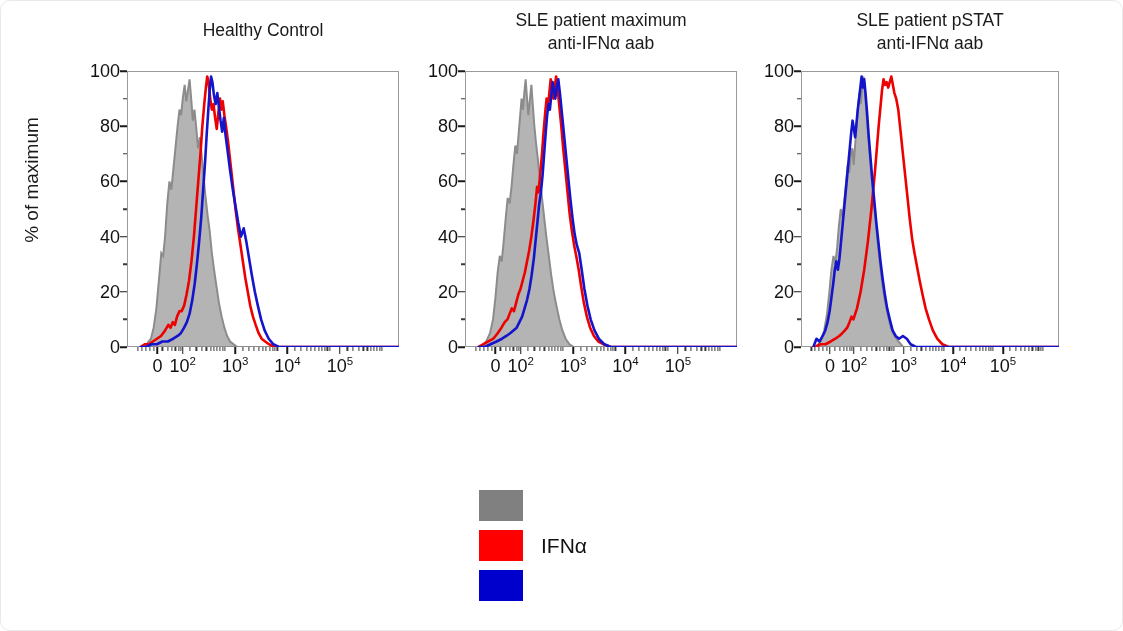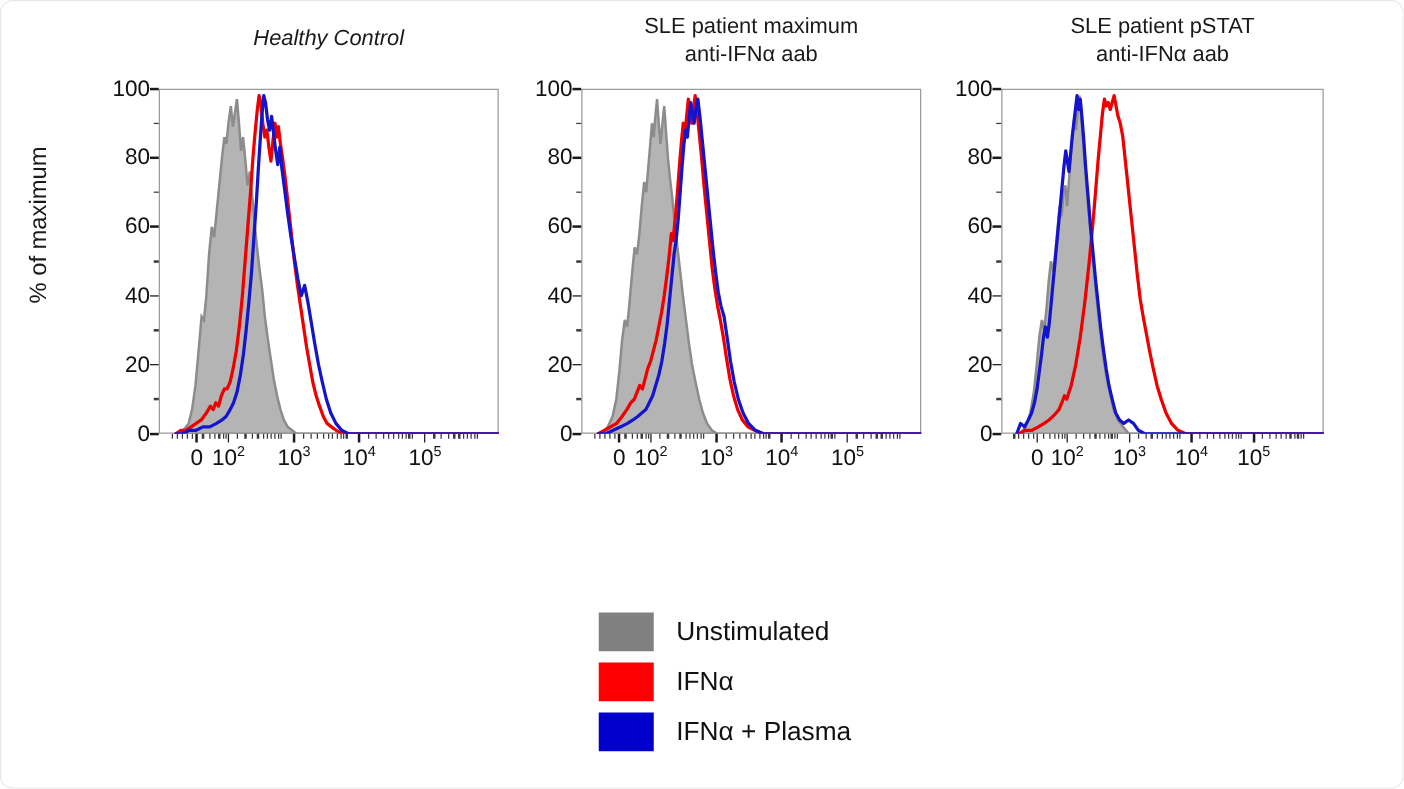--- a/index.html
+++ b/index.html
@@ -193,21 +193,21 @@
   }
 </style>
 </head>
 <body>
 
 <div id="figure">
 
   <div id="y-axis-caption">% of maximum</div>
 
   <div id="panels">
-      <div class="panel-title" style="left: 86px; width: 352px; top: 18px; font-style: italic;">Healthy Control</div>
+      <div class="panel-title" style="left: 86px; width: 352px; top: 18px;">Healthy Control</div>
       <div class="panel" style="left: 126px; width: 272px;">
         <div class="panel-frame"></div>
         <svg class="hist" viewBox="0 0 1000 1000" preserveAspectRatio="none">
           <polygon points="55.00,1000 55.00,1000.00 72.00,990.00 88.00,970.00 98.00,930.00 108.00,860.00 118.00,750.00 126.00,660.00 133.00,670.00 140.00,600.00 148.00,480.00 156.00,400.00 163.00,430.00 170.00,360.00 178.00,280.00 186.00,200.00 193.00,140.00 199.00,160.00 205.00,100.00 212.00,50.00 218.00,110.00 224.00,70.00 230.00,30.00 236.00,100.00 242.00,180.00 248.00,140.00 255.00,210.00 261.00,280.00 268.00,240.00 274.00,300.00 281.00,380.00 288.00,450.00 296.00,520.00 304.00,580.00 312.00,660.00 320.00,720.00 329.00,780.00 338.00,840.00 348.00,890.00 358.00,930.00 368.00,960.00 379.00,980.00 392.00,990.00 405.00,1000.00 999.00,1000.00 999.00,1000" fill="#b4b4b4" stroke="#8c8c8c" stroke-width="2" vector-effect="non-scaling-stroke"></polygon>
           <polyline points="50.00,1000.00 65.00,990.00 80.00,990.00 95.00,980.00 110.00,970.00 125.00,960.00 140.00,940.00 152.00,920.00 160.00,930.00 168.00,910.00 176.00,920.00 184.00,890.00 193.00,870.00 201.00,870.00 210.00,850.00 219.00,810.00 228.00,760.00 237.00,690.00 246.00,600.00 254.00,500.00 262.00,400.00 270.00,300.00 277.00,200.00 284.00,120.00 290.00,60.00 295.00,20.00 300.00,40.00 306.00,100.00 312.00,140.00 318.00,120.00 324.00,170.00 330.00,210.00 336.00,150.00 342.00,100.00 347.00,140.00 352.00,110.00 358.00,160.00 364.00,200.00 372.00,260.00 381.00,340.00 390.00,420.00 399.00,500.00 408.00,570.00 417.00,630.00 426.00,690.00 435.00,750.00 444.00,800.00 453.00,850.00 463.00,890.00 473.00,920.00 484.00,950.00 495.00,970.00 508.00,980.00 522.00,990.00 540.00,1000.00 999.00,1000.00" fill="none" stroke="#ee0000" stroke-width="2.6" stroke-linejoin="round" stroke-linecap="round" vector-effect="non-scaling-stroke"></polyline>
           <polyline points="50.00,1000.00 70.00,1000.00 90.00,990.00 110.00,990.00 130.00,980.00 150.00,980.00 170.00,970.00 186.00,960.00 198.00,950.00 210.00,930.00 220.00,910.00 230.00,880.00 240.00,830.00 249.00,770.00 257.00,700.00 265.00,620.00 273.00,530.00 280.00,430.00 287.00,330.00 293.00,230.00 299.00,140.00 304.00,70.00 309.00,20.00 314.00,40.00 320.00,90.00 326.00,120.00 332.00,80.00 338.00,130.00 344.00,180.00 350.00,220.00 356.00,170.00 362.00,230.00 370.00,290.00 379.00,360.00 389.00,430.00 399.00,490.00 409.00,550.00 419.00,600.00 429.00,570.00 439.00,620.00 449.00,680.00 459.00,740.00 470.00,800.00 481.00,850.00 493.00,900.00 506.00,940.00 521.00,970.00 538.00,990.00 558.00,1000.00 999.00,1000.00" fill="none" stroke="#1414cc" stroke-width="2.6" stroke-linejoin="round" stroke-linecap="round" vector-effect="non-scaling-stroke"></polyline>
         </svg>
         <div class="ytick-label" style="top: 100%;">0</div>
         <div class="ytick-major" style="top: 100%;"></div>
         <div class="ytick-label" style="top: 80%;">20</div>
@@ -462,25 +462,23 @@
         <div class="xtick-minor" style="left: 92%;"></div>
         <div class="xtick-minor" style="left: 92.9%;"></div>
         <div class="xtick-minor" style="left: 93.8%;"></div>
       </div>
     </div>
 
 
   <div id="legend">
       <div class="legend-row">
         <div class="legend-swatch" style="background: rgb(128, 128, 128);"></div>
-        <div class="legend-label">Unstimulated</div>
       </div>
       <div class="legend-row">
         <div class="legend-swatch" style="background: rgb(255, 0, 0);"></div>
         <div class="legend-label">IFNα</div>
       </div>
       <div class="legend-row">
         <div class="legend-swatch" style="background: rgb(0, 0, 204);"></div>
-        <div class="legend-label">IFNα + Plasma</div>
       </div>
     </div>
 
 </div>
 
 </body></html>

